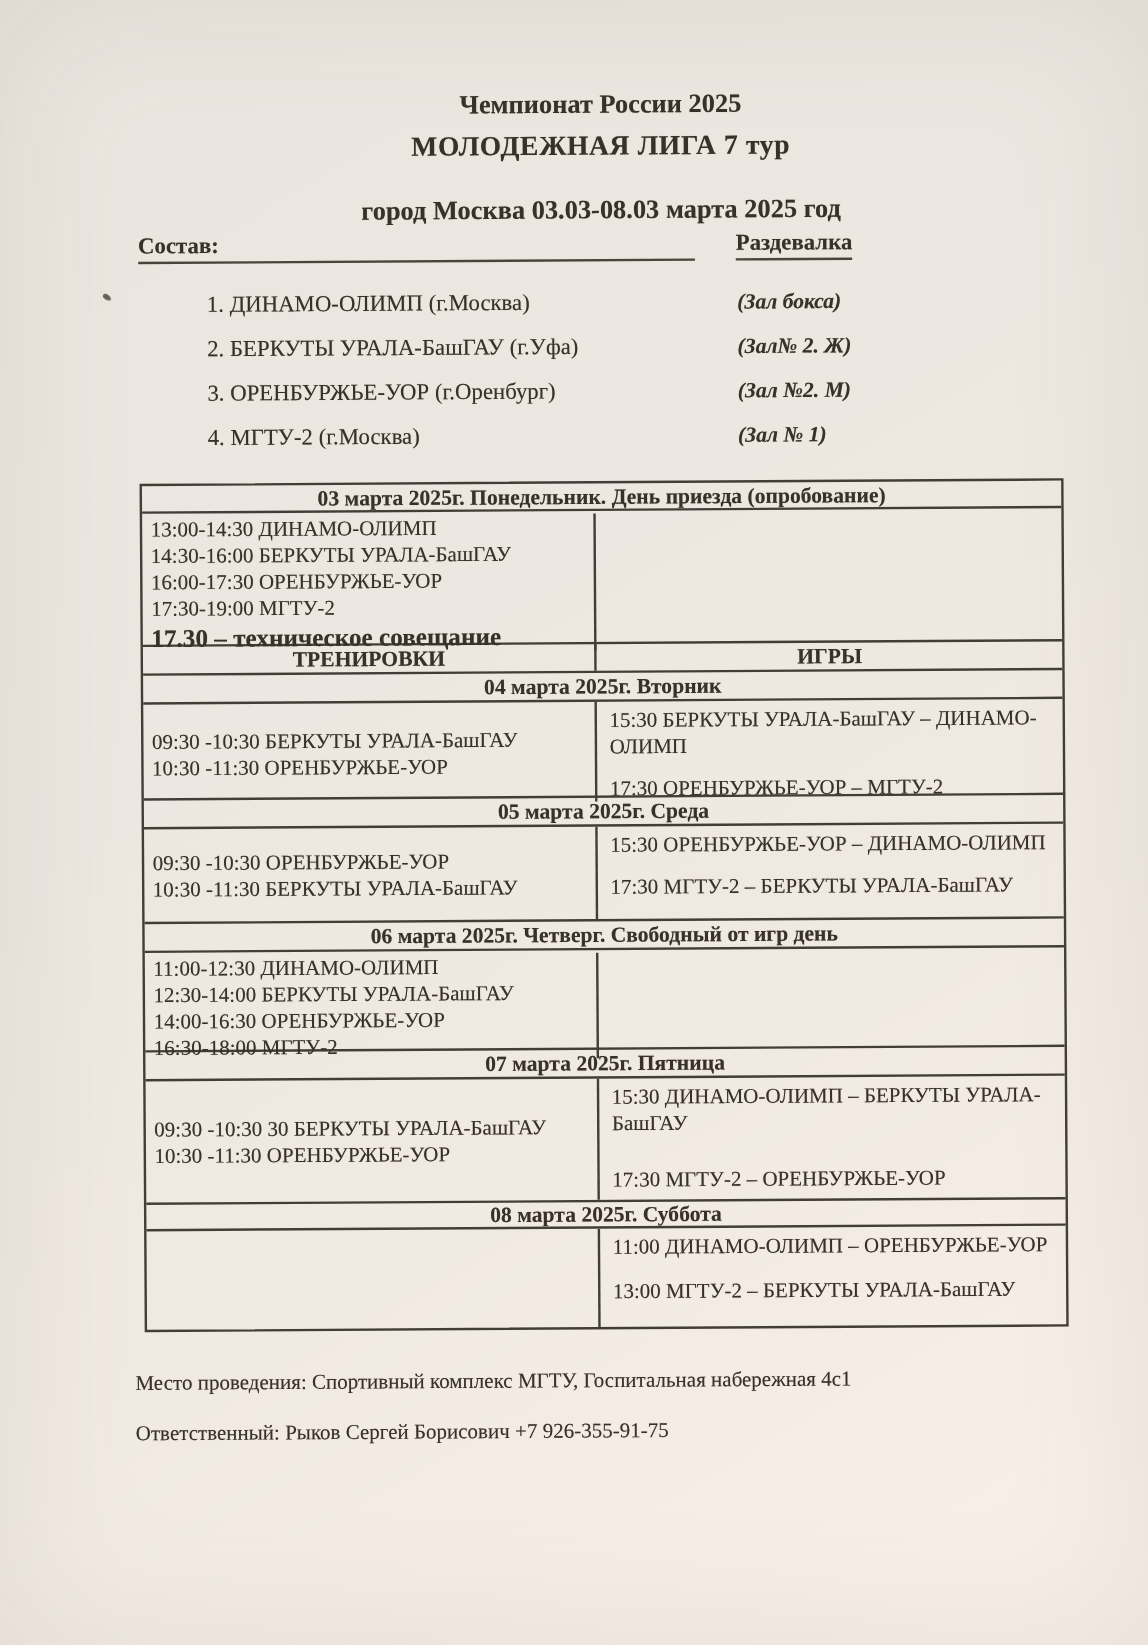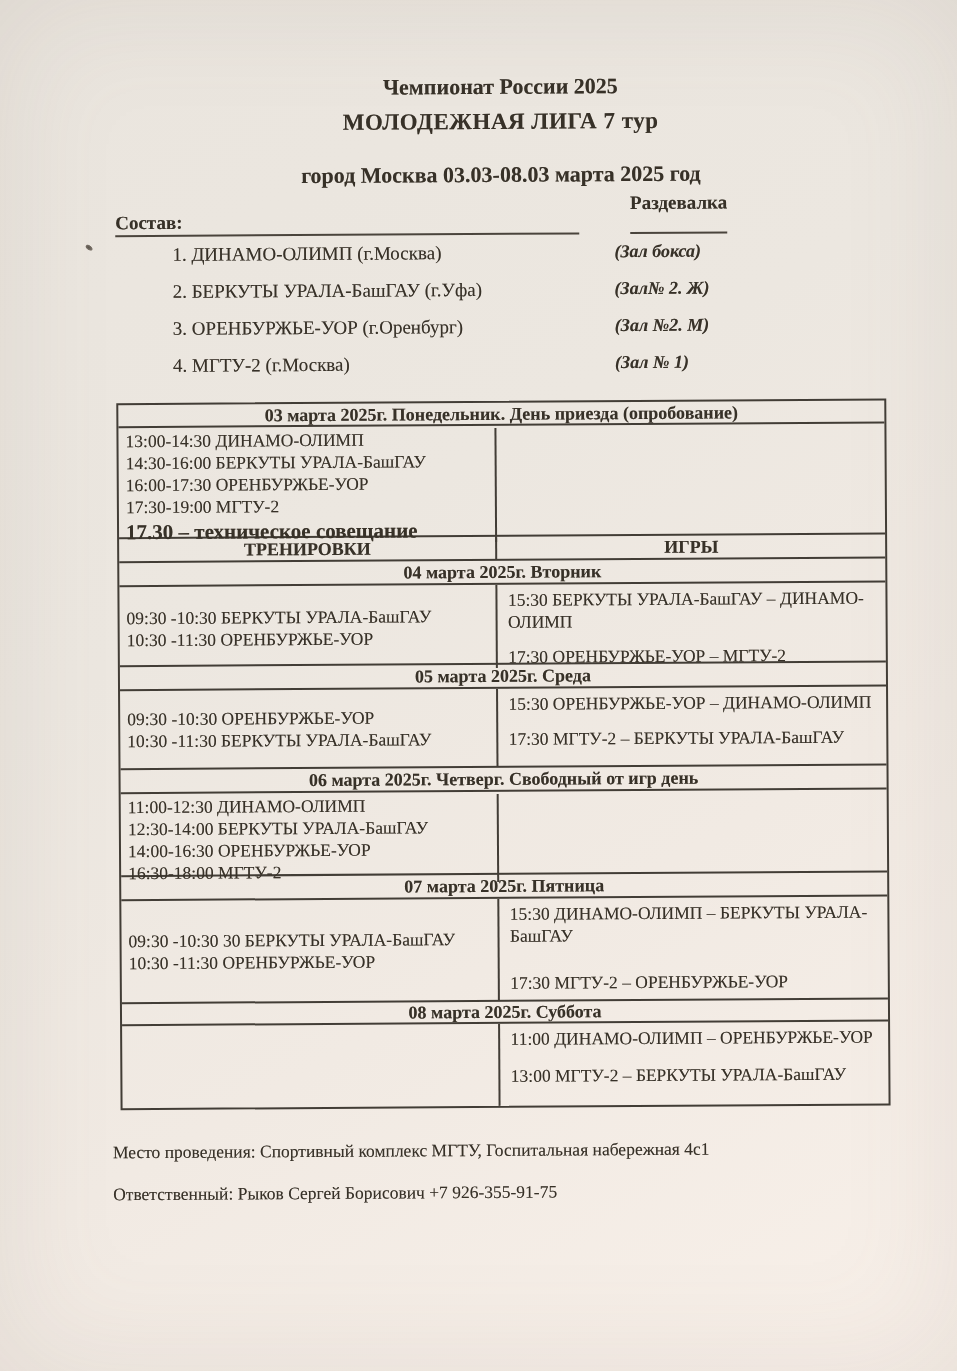--- a/index.html
+++ b/index.html
@@ -38,23 +38,23 @@
     position: absolute; left: 118px; top: 193px; width: 768px;
     display: flex; align-items: flex-end;
     font-size: 19px; font-weight: bold;
   }
   .roster-heading .left {
     width: 464px;
     border-bottom: 2px solid #4a443c;
     padding-bottom: 1px;
   }
   .roster-heading .right {
-    margin-left: 51px;
+    margin-left: 34px;
     border-bottom: 2px solid #4a443c;
-    padding-bottom: 18px;
+    padding-bottom: 1px;
   }
   .roster-list { position: absolute; left: 118px; top: 234px; width: 768px; }
   .roster-row {
     display: grid; grid-template-columns: 499px 1fr;
     height: 37px; align-items: center;
   }
   .roster-row .team-name { padding-left: 57px; font-size: 19px; }
   .roster-row .team-room { font-size: 18px; font-weight: bold; font-style: italic; }
 
   

